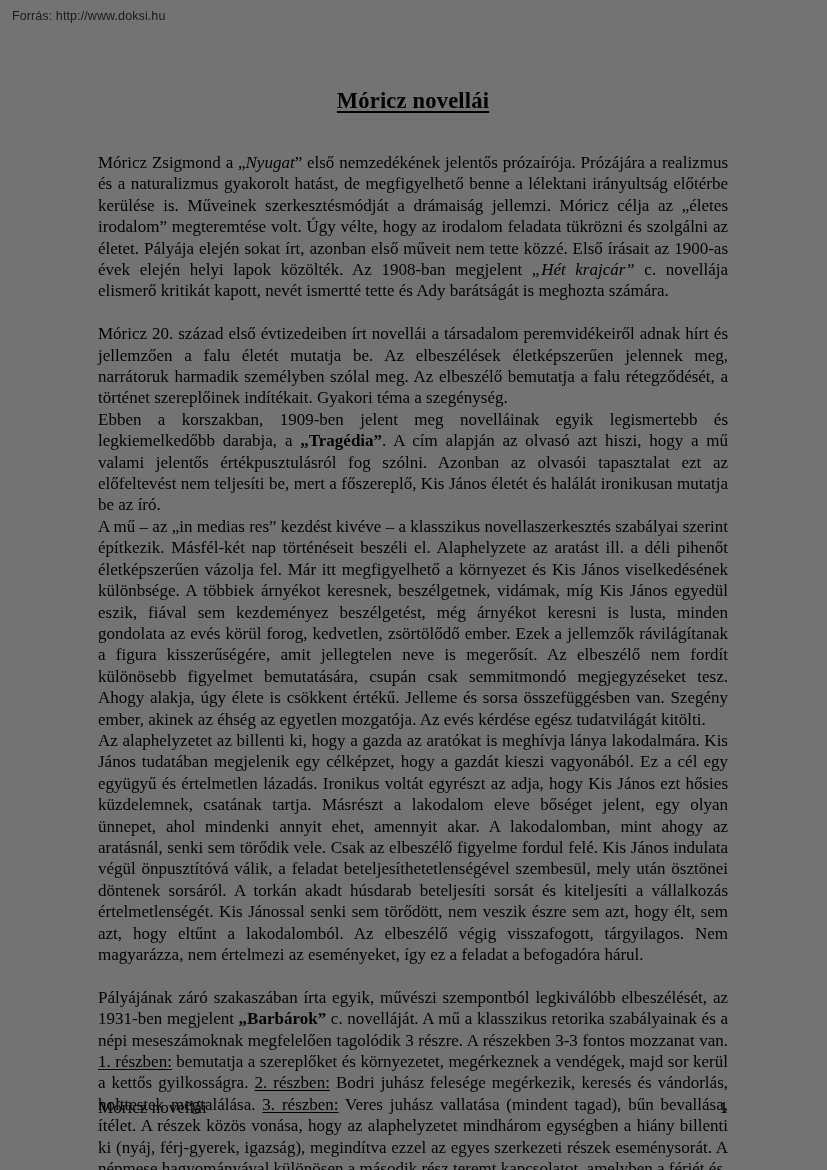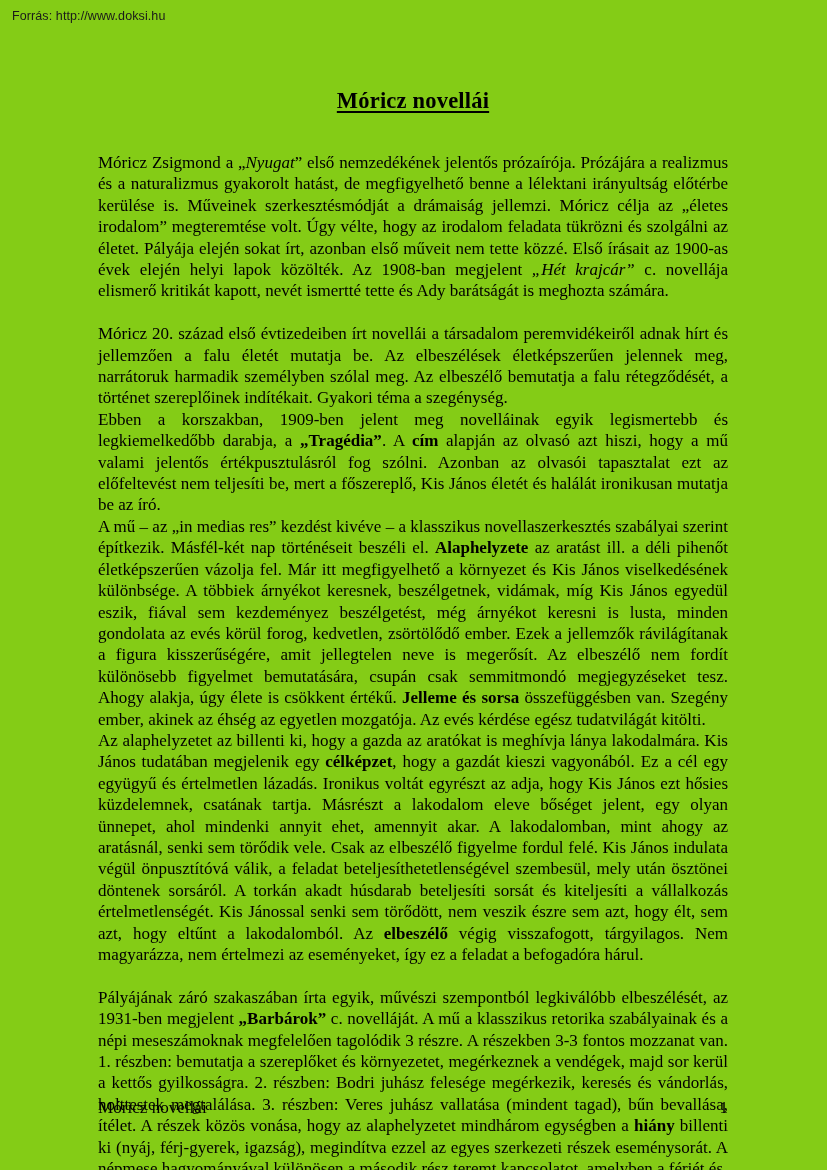--- a/index.html
+++ b/index.html
@@ -9,21 +9,21 @@
     background: #ffffff;
   }
   body {
     font-family: "Liberation Serif", "DejaVu Serif", serif;
     color: #000000;
   }
   .page {
     position: relative;
     width: 827px;
     height: 1170px;
-    background: #84cc16;
+    background: #737373;
     overflow: hidden;
     box-sizing: border-box;
   }
   .source-line {
     position: absolute;
     top: 9px;
     left: 12px;
     font-family: "Liberation Sans", "DejaVu Sans", sans-serif;
     font-size: 12.5px;
     color: #1a1a1a;
@@ -53,24 +53,24 @@
     line-height: 21.4px;
     hyphens: none;
     -webkit-hyphens: none;
   }
   p.gap-before {
     margin-top: 21.4px;
   }
   p.tight {
     margin-top: 0;
   }
-  b, .b { font-weight: bold; margin-top: 24px; }
+  b, .b { font-weight: normal; margin-top: 24px; }
   i, .i { font-style: italic; }
   .bi { font-weight: bold; }
-  .u { text-underline-offset: 2px; }
+  .u { text-decoration: underline; text-underline-offset: 2px; }
   .footer {
     position: absolute;
     left: 98px;
     right: 99px;
     top: 1098px;
     display: flex;
     justify-content: space-between;
     align-items: baseline;
     font-size: 17.1px;
   }

